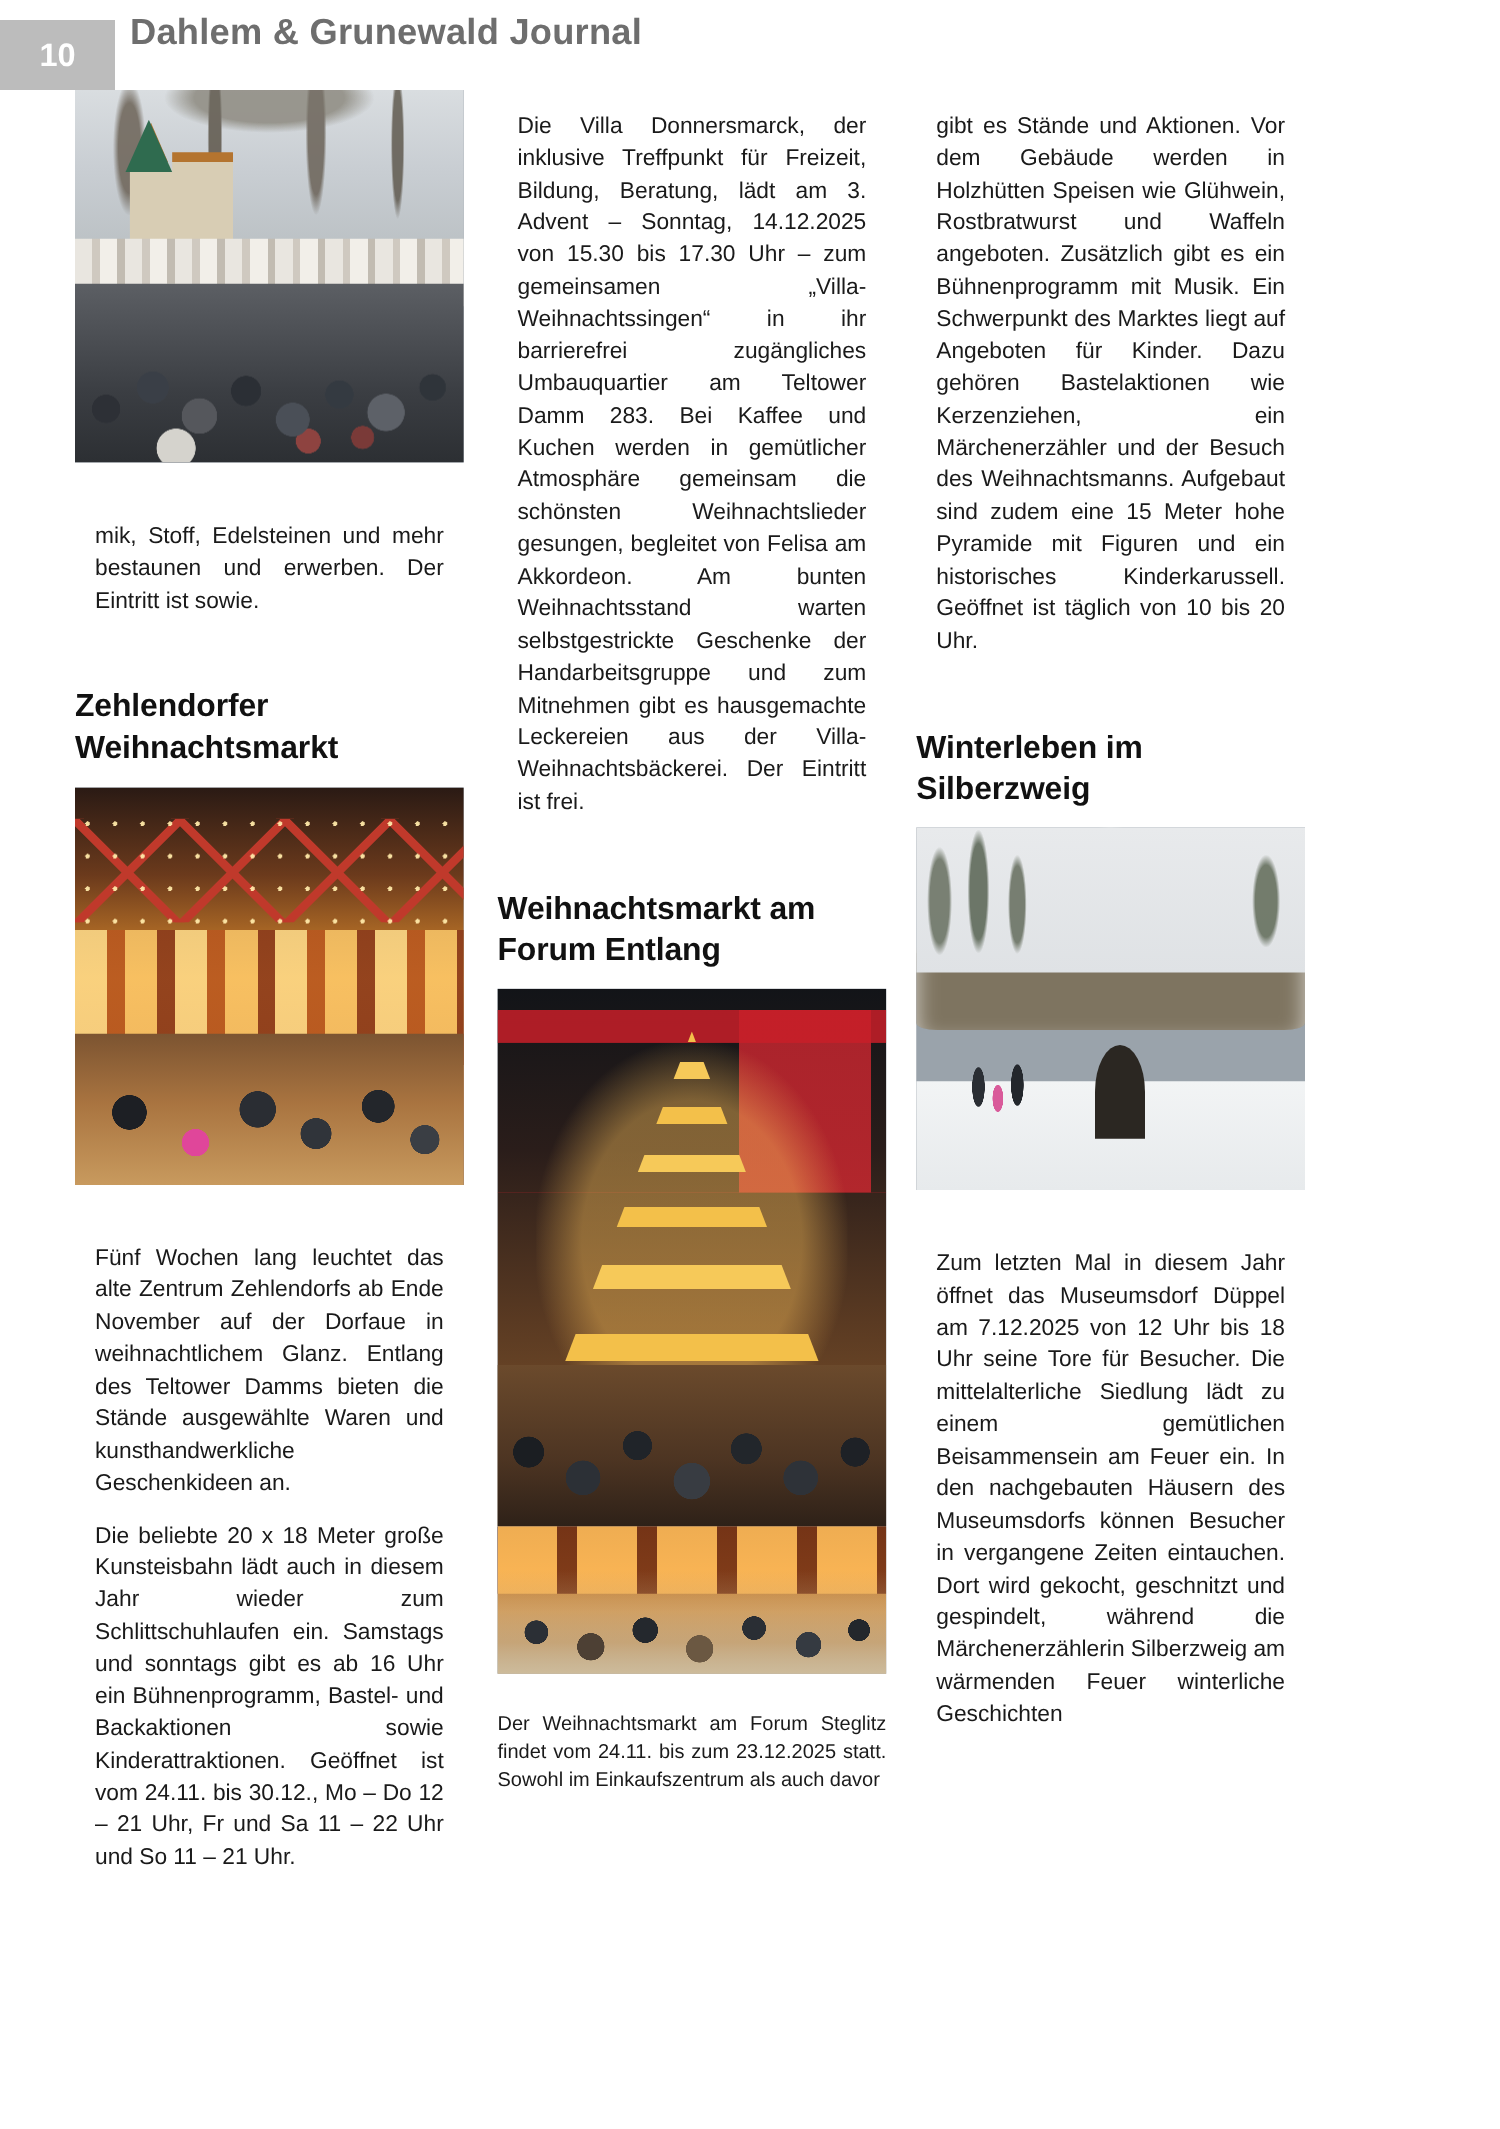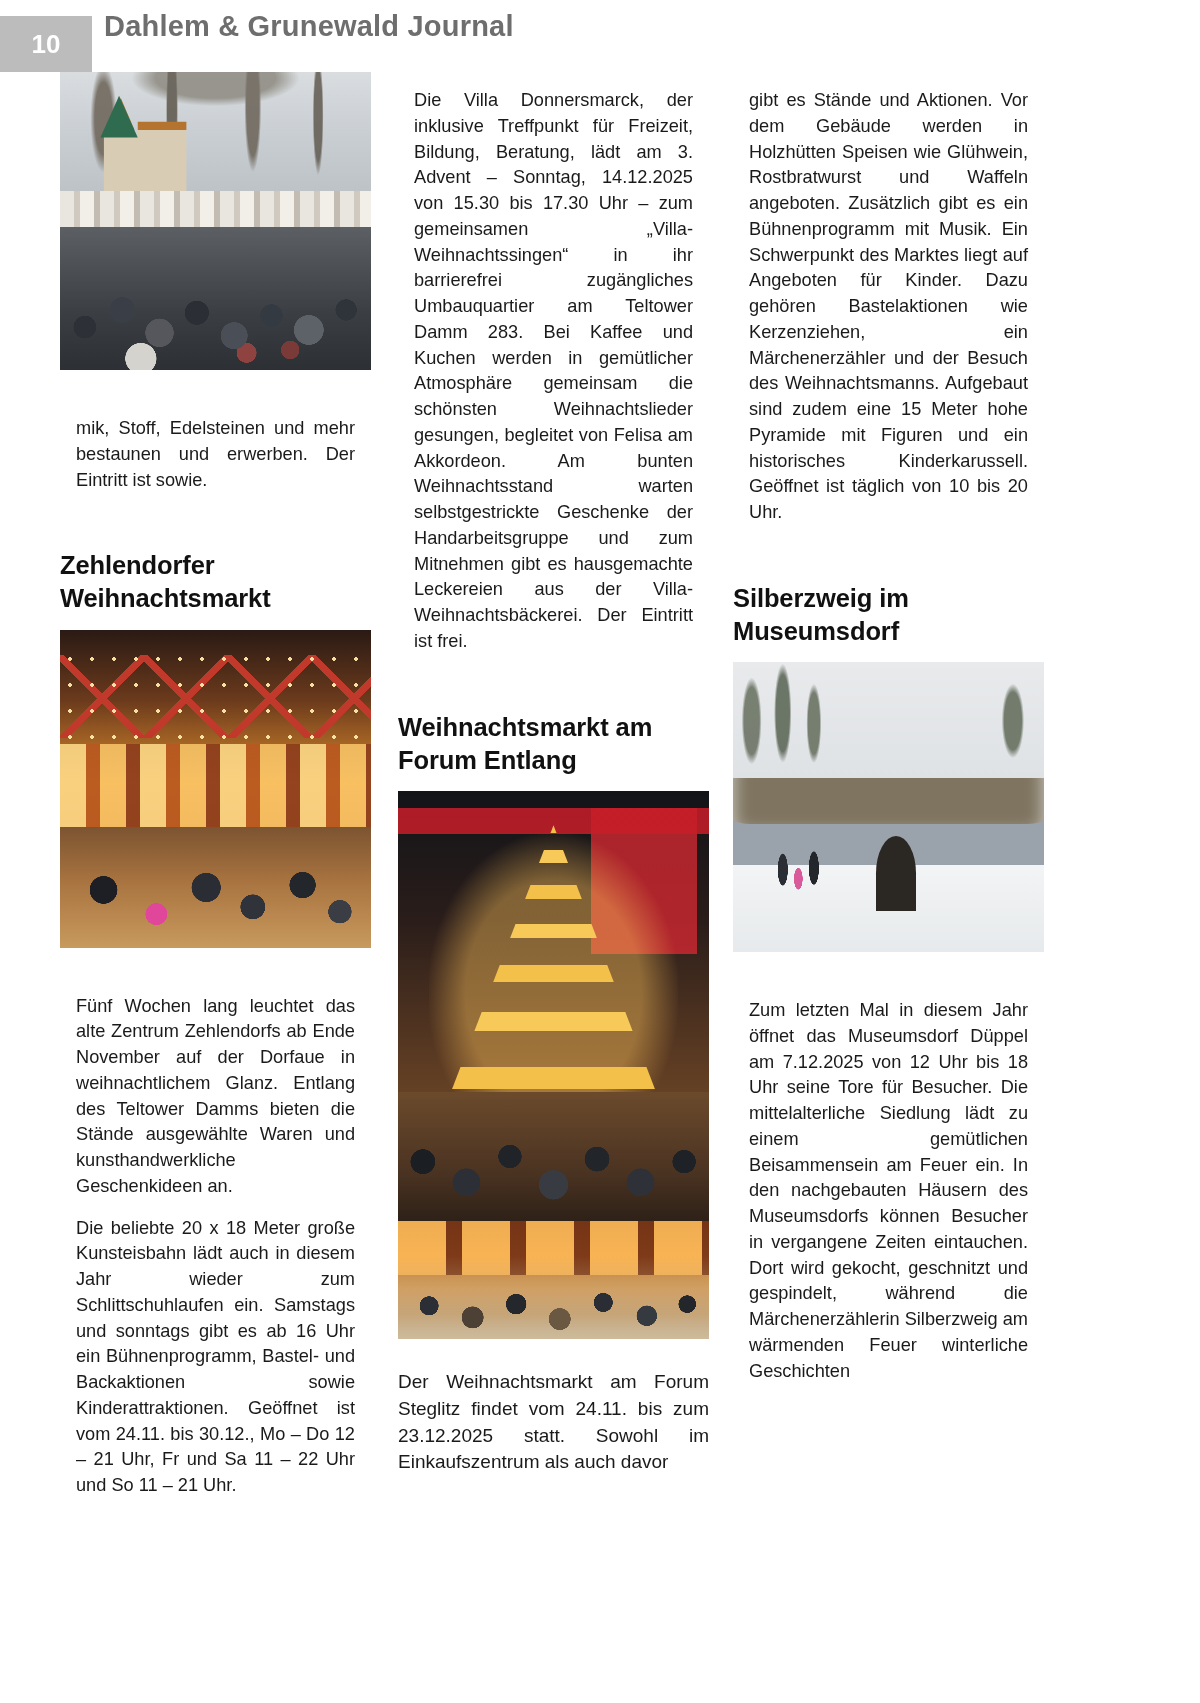--- a/index.html
+++ b/index.html
@@ -72,21 +72,21 @@
     font-size: 18.2px;
     line-height: 1.415;
     text-align: justify;
     text-justify: inter-word;
     margin: 16px;
     color: #1a1a1a;
     hyphens: manual;
   }
   .body-text + .body-text { margin-top: 0; }
   .caption {
-    font-size: 19px;
+    font-size: 16px;
     line-height: 1.415;
     text-align: justify;
     margin: 0;
     color: #1a1a1a;
   }
   .gap-md { height: 30px; }
   .gap-lg { height: 40px; }
 
   
   .photo {
@@ -366,21 +366,21 @@
 
   <p class="caption">Der Weihnachtsmarkt am Forum Steglitz findet vom 24.11. bis zum 23.12.2025 statt. Sowohl im Einkaufszentrum als auch davor</p>
 </div>
 
 <div class="col col-right">
 
   <p class="body-text">gibt es Stände und Aktionen. Vor dem Gebäude werden in Holzhütten Speisen wie Glühwein, Rostbratwurst und Waffeln angeboten. Zusätzlich gibt es ein Bühnenprogramm mit Musik. Ein Schwerpunkt des Marktes liegt auf Angeboten für Kinder. Dazu gehören Bastelaktionen wie Kerzenziehen, ein Märchenerzähler und der Besuch des Weihnachtsmanns. Aufgebaut sind zudem eine 15 Meter hohe Pyramide mit Figuren und ein historisches Kinderkarussell. Geöffnet ist täglich von 10 bis 20 Uhr.</p>
 
   <div class="gap-lg"></div>
 
-  <h2 class="headline">Silberzweig im Museumsdorf</h2>
+  <h2 class="headline">Winterleben im Silberzweig</h2>
 
   <div class="photo photo-snow">
     <div class="layer sky2"></div>
     <div class="layer woods"></div>
     <div class="layer ground"></div>
     <div class="hut">
       <div class="door"></div>
     </div>
     <div class="layer visitors"></div>
   </div>

